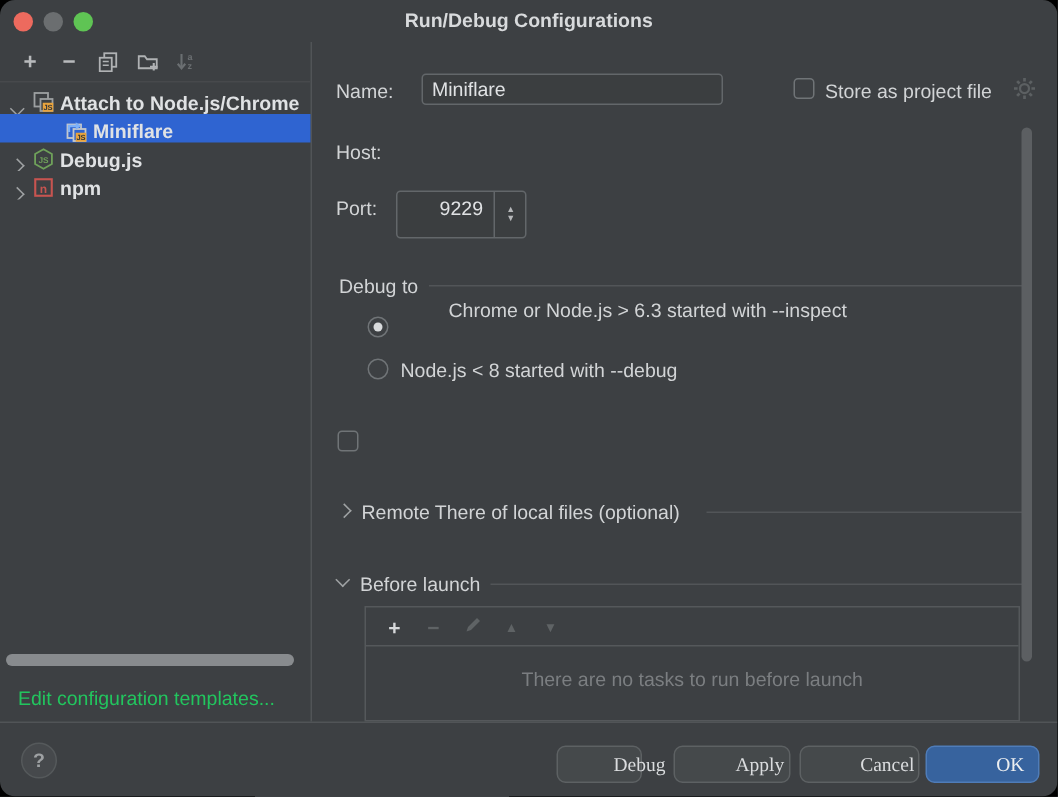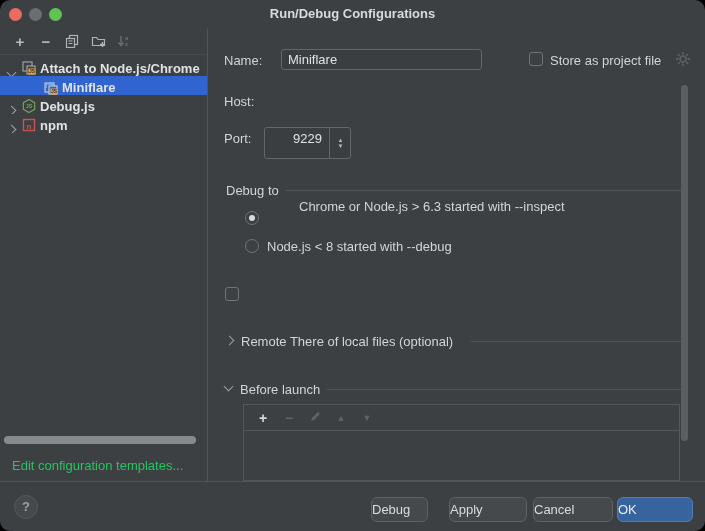--- a/index.html
+++ b/index.html
@@ -61,22 +61,22 @@
   .empty-msg { position:absolute; left:0; top:40px; width:100%; text-align:center; color:#7b7e81; }
   .vscroll { position:absolute; left:473px; top:57px; width:7px; height:356px;
     border-radius:3.5px; background:#5c5f62; }
   
   .footer { position:absolute; left:0; top:481px; width:705px; height:50px;
     border-top:1px solid #515457; }
   .help { position:absolute; left:14px; top:13px; width:24px; height:24px; border-radius:50%;
     background:#46494c; border:1px solid #55595b; color:#9ea1a3; text-align:center;
     line-height:22px; font-weight:bold; }
   .btn { position:absolute; top:15px; height:25px; background:#45494b; border:1px solid #5d6163;
-    border-radius:6px; color:#dadcde; font-size:13px; font-family:Liberation Sans, sans-serif;
-    text-align:left; line-height:23px; }
+    border-radius:6px; color:#dadcde; font-size:13px; font-family:Liberation Serif, serif;
+    text-align:center; line-height:23px;padding-left:37px; }
   .btn.primary { background:#37639e; border-color:#4f7cb8; color:#eceef0; }
 </style>
 </head>
 <body>
 
 <div class="window">
 
   <div class="titlebar">
     <div class="light red"></div>
     <div class="light gray"></div>
@@ -230,20 +230,21 @@
             <path d="M2 11 L3 8 L9 2 L11 4 L5 10 Z" fill="#5f6365"></path>
           </svg>
         </div>
         <div class="ptbtn dim">
           <span>▲</span>
         </div>
         <div class="ptbtn dim">
           <span>▼</span>
         </div>
       </div>
+      <div class="empty-msg">There are no tasks to run before launch</div>
     </div>
 
     <div class="vscroll"></div>
   </div>
 
   <div class="footer">
     <div class="help">
       <span>?</span>
     </div>
     <button class="btn" style="left:371px; width:57px;">Debug</button>

